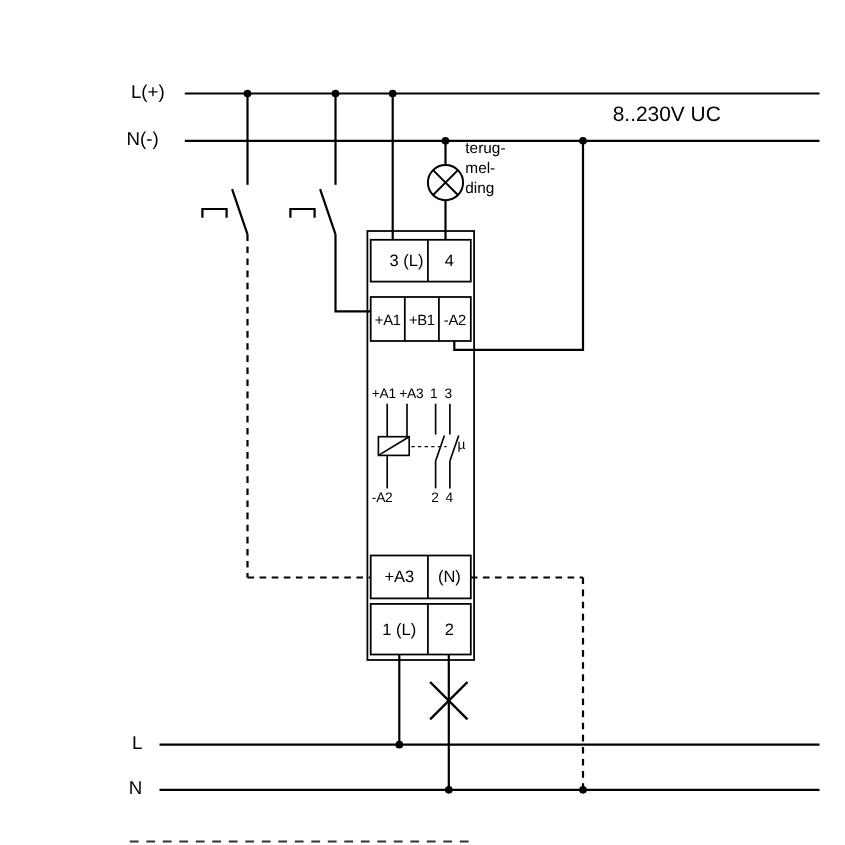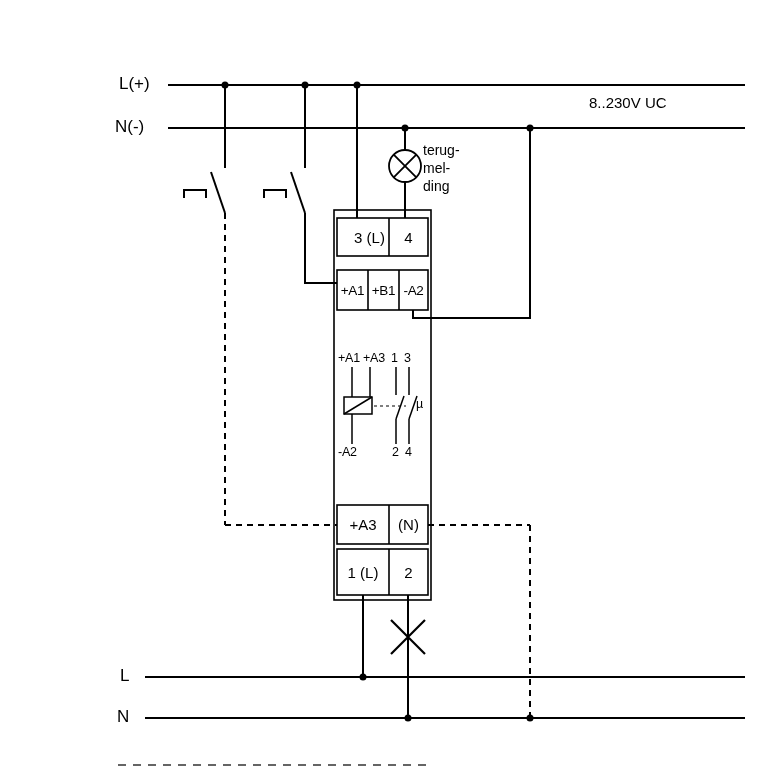--- a/index.html
+++ b/index.html
@@ -9,21 +9,21 @@
     font-family: "Liberation Sans", "DejaVu Sans", sans-serif;
     color: #000;
     position: relative;
     overflow: hidden;
   }
   .canvas { position: absolute; inset: 0; background: #fff; }
   svg.wires { position: absolute; left: 0; top: 0; }
   .lbl { position: absolute; white-space: nowrap; color: #000; line-height: 1.1; }
   .title { font-size: 27px; font-weight: 700; letter-spacing: 0.2px; }
   .rail { font-size: 17px; }
-  .volt { font-size: 15px; margin-left: 32px; }
+  .volt { font-size: 19px; }
   .fb { font-size: 14px; line-height: 18px; }
   .fb span { display: block; }
   .cell {
     position: absolute; display: flex; align-items: center; justify-content: center;
     font-size: 15px; color: #000;
   }
   .cell.small { font-size: 13.5px; letter-spacing: -0.3px; }
   .int { font-size: 12.5px; letter-spacing: -0.2px; }
 </style>
 </head>
@@ -122,21 +122,21 @@
     <g stroke="#333" stroke-width="1.6" fill="none" stroke-dasharray="8 7">
       <path d="M118 765 H432"></path>
     </g>
   </svg>
 
 
   <div class="lbl rail" style="left:119px; top:75px;">L(+)</div>
   <div class="lbl rail" style="left:115px; top:118px;">N(-)</div>
   <div class="lbl volt" style="left:557px; top:95px;">8..230V UC</div>
 
-  <div class="lbl fb" style="left:423px; top:141px;">
+  <div class="lbl fb" style="left:423px; top:125px;">
     <span>terug-</span>
     <span>mel-</span>
     <span>ding</span>
   </div>
 
   <div class="cell" style="left:337px; top:218px; width:65px; height:38px;">3 (L)</div>
   <div class="cell" style="left:389px; top:218px; width:39px; height:38px;">4</div>
 
   <div class="cell small" style="left:337px; top:270px; width:31px; height:40px;">+A1</div>
   <div class="cell small" style="left:368px; top:270px; width:31px; height:40px;">+B1</div>

